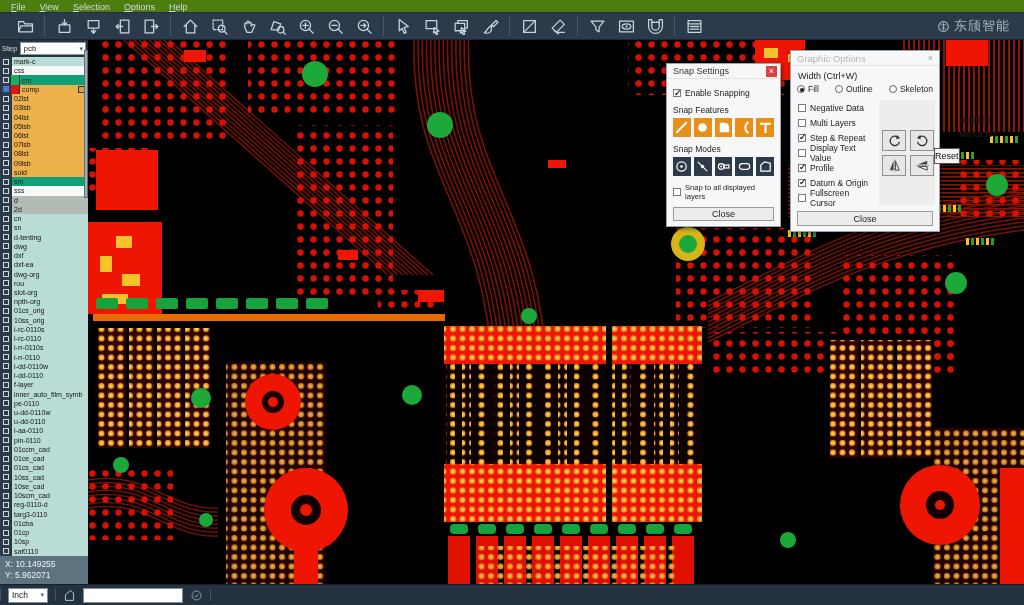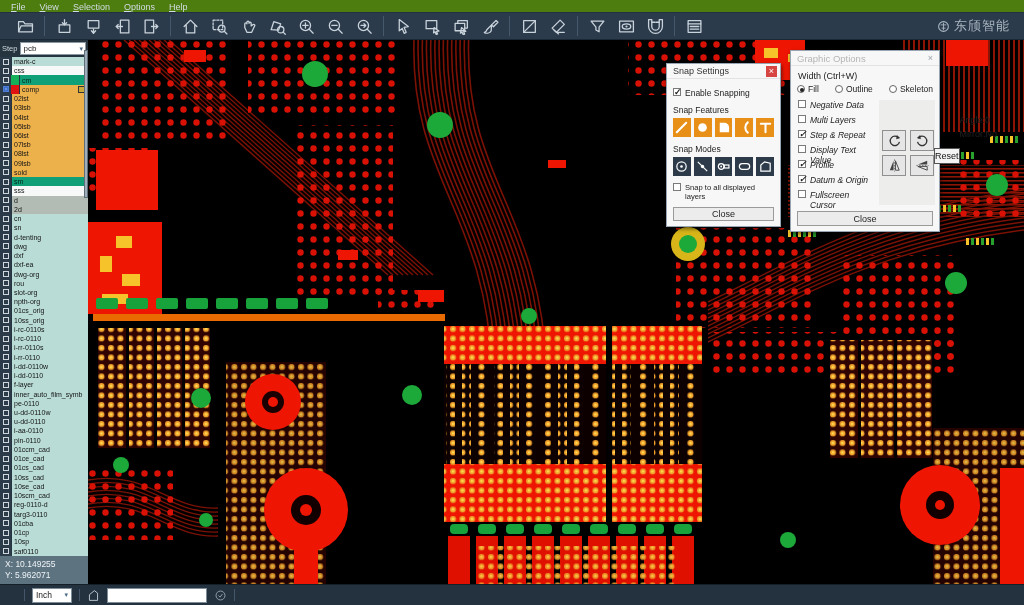--- a/index.html
+++ b/index.html
@@ -53,21 +53,21 @@
   #pcb-svg{position:absolute;left:0;top:0;}
 
   
   .dlg{position:absolute;background:#f7f7f7;border:1px solid #97a5b2;box-shadow:1px 2px 4px rgba(0,0,0,.5);}
   .dlg-title{height:15px;display:flex;align-items:center;padding:0 3px 0 6px;border-bottom:1px solid #e3e3e3;gap:30px;}
   .dlg-title .t{font-size:9px;color:#333;}
   .dlg-close{margin-left:auto;width:11px;height:11px;display:flex;align-items:center;justify-content:center;
     font-size:9px;line-height:9px;}
   .dlg-close.red{background:#d64541;color:#fff;}
   .dlg-close.lt{color:#9aa3ab;}
-  .chk{display:flex;align-items:flex-start;gap:4px;font-size:8.5px;color:#222;}
+  .chk{display:flex;align-items:center;gap:4px;font-size:8.5px;color:#222;}
   .box{width:8px;height:8px;border:1px solid #7a7a7a;background:#fff;position:relative;flex:none;}
   .box.on::after{content:"\2713";position:absolute;left:0;top:-2.5px;font-size:9px;font-weight:bold;color:#222;}
   .sec{font-size:8.5px;color:#222;}
   .btnrow{display:flex;gap:3px;}
   .fbtn{width:19px;height:19px;display:flex;align-items:center;justify-content:center;}
   .fbtn svg{width:15px;height:15px;}
   .snap-dlg{left:578px;top:23px;width:115px;padding:0 0 5px 0;}
   .snap-dlg .body{padding:5px 6px 0 6px;}
   .snap-dlg .chk{margin-top:4px;}
   .snap-dlg .sec{margin-top:7px;}
@@ -78,34 +78,34 @@
 
   .go-dlg{left:702px;top:10px;width:150px;padding-bottom:5px;}
   .go-dlg .dlg-title .t{color:#b5b5b5;font-size:9.5px;}
   .go-width{font-size:9px;color:#222;margin:5px 0 3px 7px;}
   .go-radios{display:flex;gap:0;margin:0 6px;justify-content:space-between;}
   .radio{display:flex;align-items:center;gap:3px;font-size:8.5px;color:#222;}
   .rb{width:8px;height:8px;border:1px solid #666;border-radius:50%;background:#fff;position:relative;flex:none;}
   .rb.sel::after{content:"";position:absolute;left:1.5px;top:1.5px;width:4px;height:4px;border-radius:50%;background:#222;}
   .go-body{display:flex;margin:6px 4px 0 7px;gap:4px;}
   .go-checks{flex:1;display:flex;flex-direction:column;}
-  .go-checks .chk{height:15px;font-style:italic;}
+  .go-checks .chk{height:15px;}
   .go-panel{width:56px;background:#ededec;padding:4px 3px;display:flex;flex-direction:row;align-items:center;}
   .go-grid{display:grid;grid-template-columns:24px 24px;grid-gap:4px;}
   .gbtn{width:24px;height:21px;background:#e6e6e6;border:1px solid #909090;display:flex;align-items:center;justify-content:center;}
   .gbtn svg{width:15px;height:15px;}
   .reset-btn{margin-top:6px;width:48px;height:16px;background:#f4f4f4;border:1px solid #555;
     display:flex;align-items:center;justify-content:center;font-size:9px;color:#111;}
   .go-meta{font-size:9px;color:#222;margin-top:9px;align-self:flex-start;line-height:14px;}
   .go-close{margin:6px 6px 0 6px;height:15px;background:#ececec;border:1px solid #9a9a9a;
     display:flex;align-items:center;justify-content:center;font-size:9px;color:#222;}
 
   
   .bottombar{position:absolute;left:0;bottom:0;width:1024px;height:21px;background:#24313f;
-    border-top:1px solid #141e29;display:flex;align-items:center;padding-left:24px;gap:7px;}
+    border-top:1px solid #141e29;display:flex;align-items:center;padding-left:0;gap:7px;}
   .bsep{width:1px;height:12px;background:#44576a;}
   .units{width:40px;height:15px;background:#fff;border:1px solid #7d8c99;display:flex;align-items:center;
     font-size:8.5px;color:#1b1b1b;padding:0 3px;}
   .units .chev{margin-left:auto;font-size:7px;color:#4a6a86;}
   .cmd-input{width:100px;height:15px;background:#fff;border:1px solid #7d8c99;font-size:9px;padding:0 3px;outline:none;}
   .bicon{display:flex;align-items:center;}
 </style>
 </head>
 <body>
 

